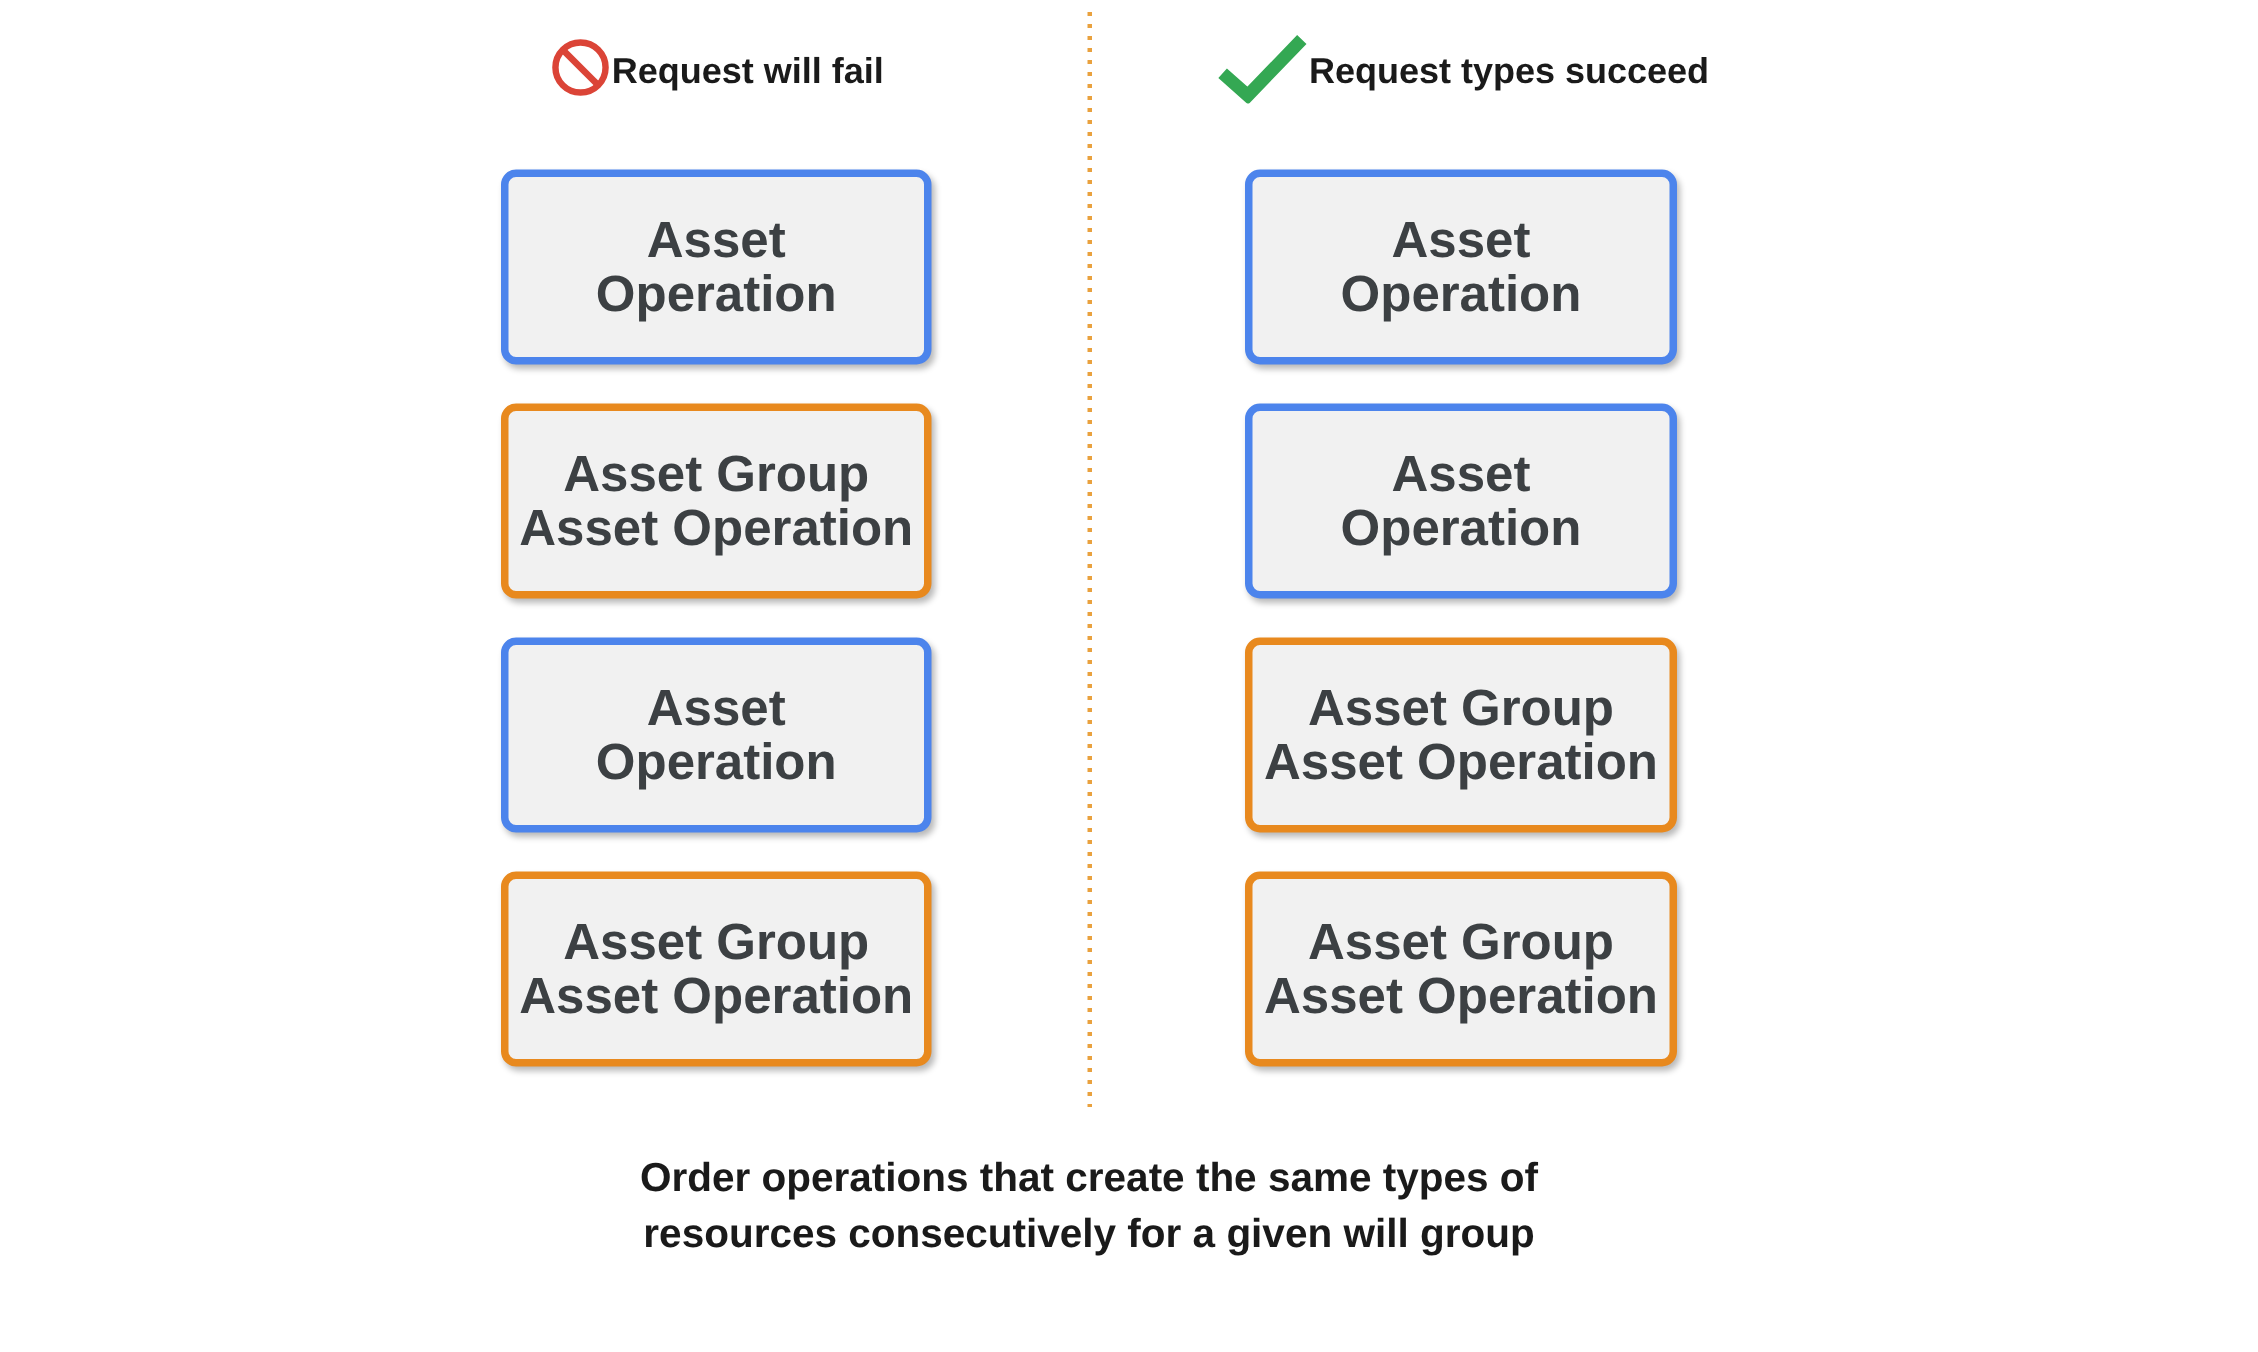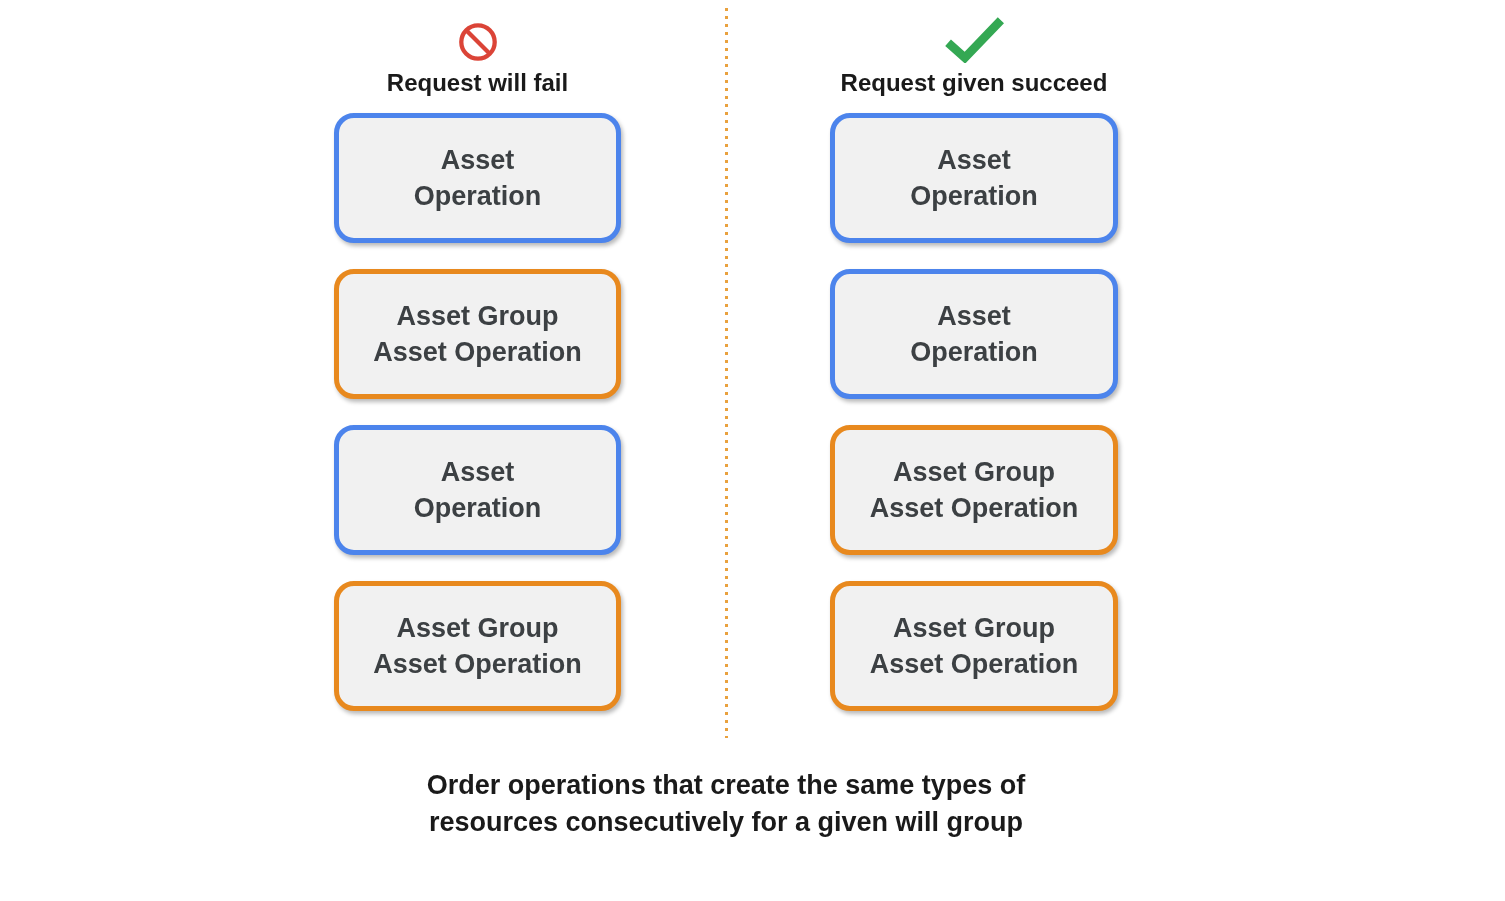--- a/index.html
+++ b/index.html
@@ -17,46 +17,46 @@
     top: 0;
     display: flex;
     flex-direction: column;
     align-items: center;
   }
   .column.fail { left: 334px; width: 287px; }
   .column.success { left: 830px; width: 288px; }
   .header {
     height: 113px;
     display: flex;
-    flex-direction: column;
+    flex-direction: row;
     align-items: center;
     justify-content: flex-end;
     padding-bottom: 17px;
   }
   .header .icon { margin-bottom: 7px; display: block; }
   .header-title {
     font-size: 24px;
     font-weight: bold;
     color: #1a1a1a;
     white-space: nowrap;
     line-height: 26px;
   }
   .box {
     width: 100%;
     height: 130px;
     margin-bottom: 26px;
     border: 5px solid #888;
-    border-radius: 20px;
+    border-radius: 10px;
     background: #f1f1f1;
     box-shadow: 2px 3px 4px rgba(0,0,0,0.28);
     display: flex;
     align-items: center;
     justify-content: center;
     text-align: center;
-    font-size: 27px;
+    font-size: 34px;
     font-weight: bold;
     line-height: 36px;
     color: #3c4043;
     white-space: pre-line;
   }
   .box[data-kind="asset-op"] { border-color: #4c84ec; }
   .box[data-kind="asset-group-op"] { border-color: #e8891e; }
   .divider {
     position: absolute;
     left: 725px;
@@ -105,21 +105,21 @@
 Asset Operation</div>
   </div>
 
   <div class="divider"></div>
 
   <div class="column success">
     <div class="header">
       <svg class="icon" width="64" height="48" viewBox="0 0 66 50">
         <path d="M6 29 L23.5 44.5 L61 5.5" fill="none" stroke="#34a853" stroke-width="9" stroke-linecap="butt" stroke-linejoin="miter"></path>
       </svg>
-      <div class="header-title">Request given succeed</div>
+      <div class="header-title">Request types succeed</div>
     </div>
     <div class="box" data-kind="asset-op">Asset
 Operation</div>
     <div class="box" data-kind="asset-op">Asset
 Operation</div>
     <div class="box" data-kind="asset-group-op">Asset Group
 Asset Operation</div>
     <div class="box" data-kind="asset-group-op">Asset Group
 Asset Operation</div>
   </div>

